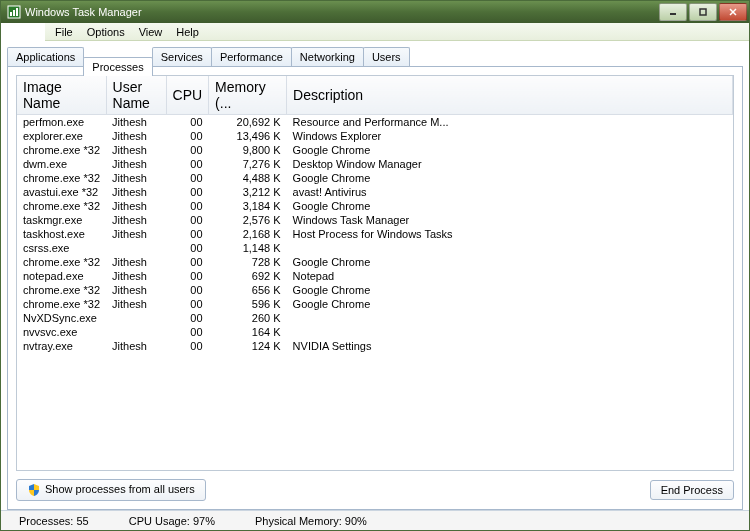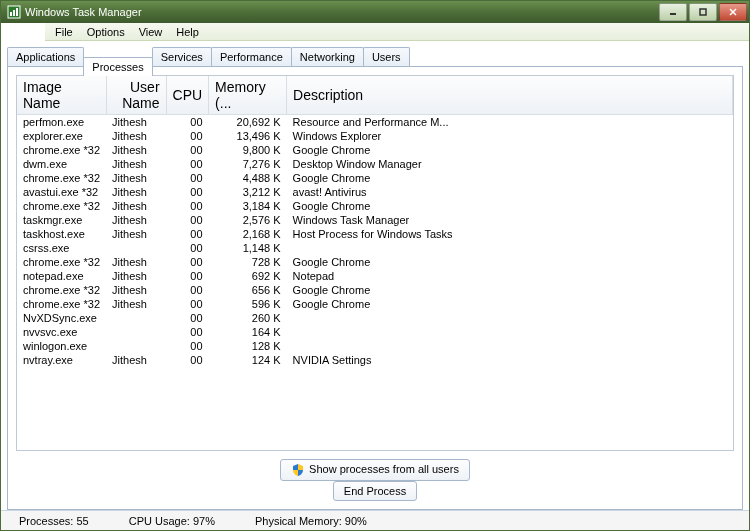--- a/index.html
+++ b/index.html
@@ -14,21 +14,21 @@
 .menu-item { padding:1px 6px; cursor:pointer; }
 .tabs { display:flex; margin:6px 0 0 6px; }
 .tab { padding:3px 8px; border:1px solid #a7b8cc; border-bottom:none; background:linear-gradient(180deg,#f6f9fc,#e6eef6); border-radius:2px 2px 0 0; margin-right:-1px; cursor:pointer; position:relative; }
 .tab.active { background:#fff; z-index:2; top:10px; }
 .content { flex:1; border:1px solid #a7b8cc; margin:0 6px 0 6px; padding:8px; background:#fff; display:flex; flex-direction:column; }
 .listview { flex:1; border:1px solid #bfcad6; overflow:auto; }
 table { width:100%; border-collapse:collapse; }
 th { text-align:left; font-weight:normal; background:linear-gradient(180deg,#fcfcfd,#eef2f6); border-right:1px solid #d8dee6; border-bottom:1px solid #d8dee6; padding:3px 6px; font-size:14px; cursor:pointer; }
 td { padding:1px 6px; font-size:11px; white-space:nowrap; }
 td.num { text-align:right; }
-.bottom-row { display:flex; justify-content:space-between; align-items:center; margin-top:8px;flex-direction:column; }
+.bottom-row { display:flex; justify-content:space-between; align-items:center; margin-top:8px; }
 .btn { padding:3px 10px; border:1px solid #a7b8cc; background:linear-gradient(180deg,#fdfdfe,#eef2f6); border-radius:3px; cursor:pointer; }
 .btn:disabled { color:#888; }
 .shield-icon { width:14px; height:14px; margin-right:4px; display:inline-block; vertical-align:middle; }
 .statusbar { height:20px; border-top:1px solid #cbd5e0; display:flex; align-items:center; padding-left:18px; background:#f5f5f5; }
 .status-item { margin-right:40px; font-size:11px; }
 </style>
 </head>
 <body>
 
 <div class="titlebar">
@@ -76,21 +76,21 @@
     <div class="tab">Networking</div>
     <div class="tab">Users</div>
   </div>
 
 <div class="content">
   <div class="listview">
     <table>
       <thead>
           <tr>
             <th style="width: 88px;">Image Name</th>
-            <th style="width: 60px; text-align: right;">User Name</th>
+            <th style="width: 60px;">User Name</th>
             <th style="width: 40px;">CPU</th>
             <th style="width: 78px;">Memory (...</th>
             <th style="width: auto;">Description</th>
           </tr>
         </thead>
       <tbody>
           <tr>
             <td>perfmon.exe</td>
             <td>Jithesh</td>
             <td class="num">00</td>
@@ -193,27 +193,20 @@
             <td></td>
             <td class="num">00</td>
             <td class="num">260 K</td>
             <td></td>
           </tr>
           <tr>
             <td>nvvsvc.exe</td>
             <td></td>
             <td class="num">00</td>
             <td class="num">164 K</td>
-            <td></td>
-          </tr>
-          <tr>
-            <td>winlogon.exe</td>
-            <td></td>
-            <td class="num">00</td>
-            <td class="num">128 K</td>
             <td></td>
           </tr>
           <tr>
             <td>nvtray.exe</td>
             <td>Jithesh</td>
             <td class="num">00</td>
             <td class="num">124 K</td>
             <td>NVIDIA Settings</td>
           </tr>
         </tbody>

